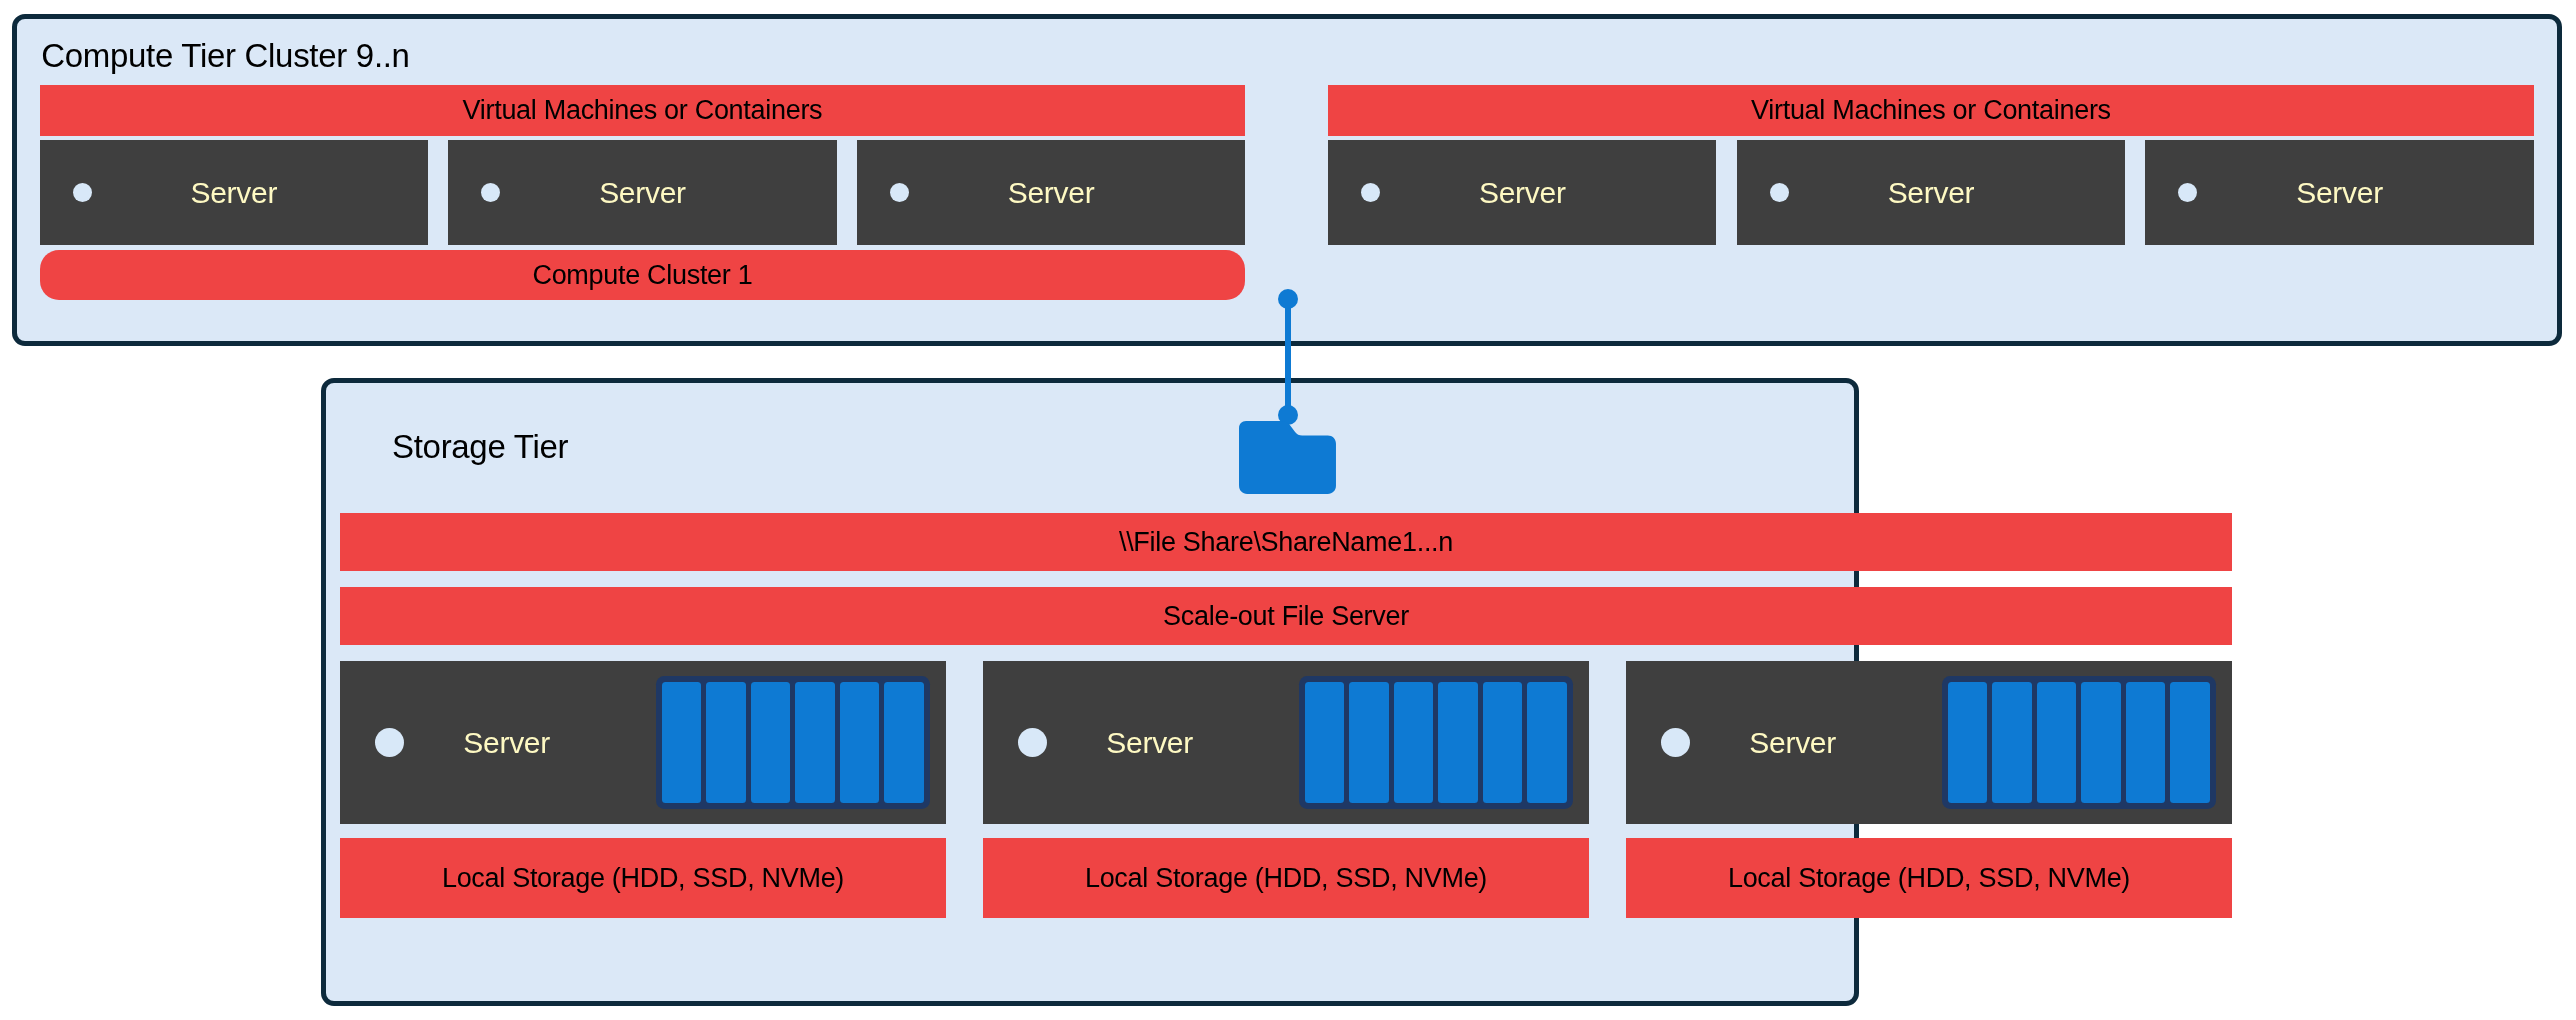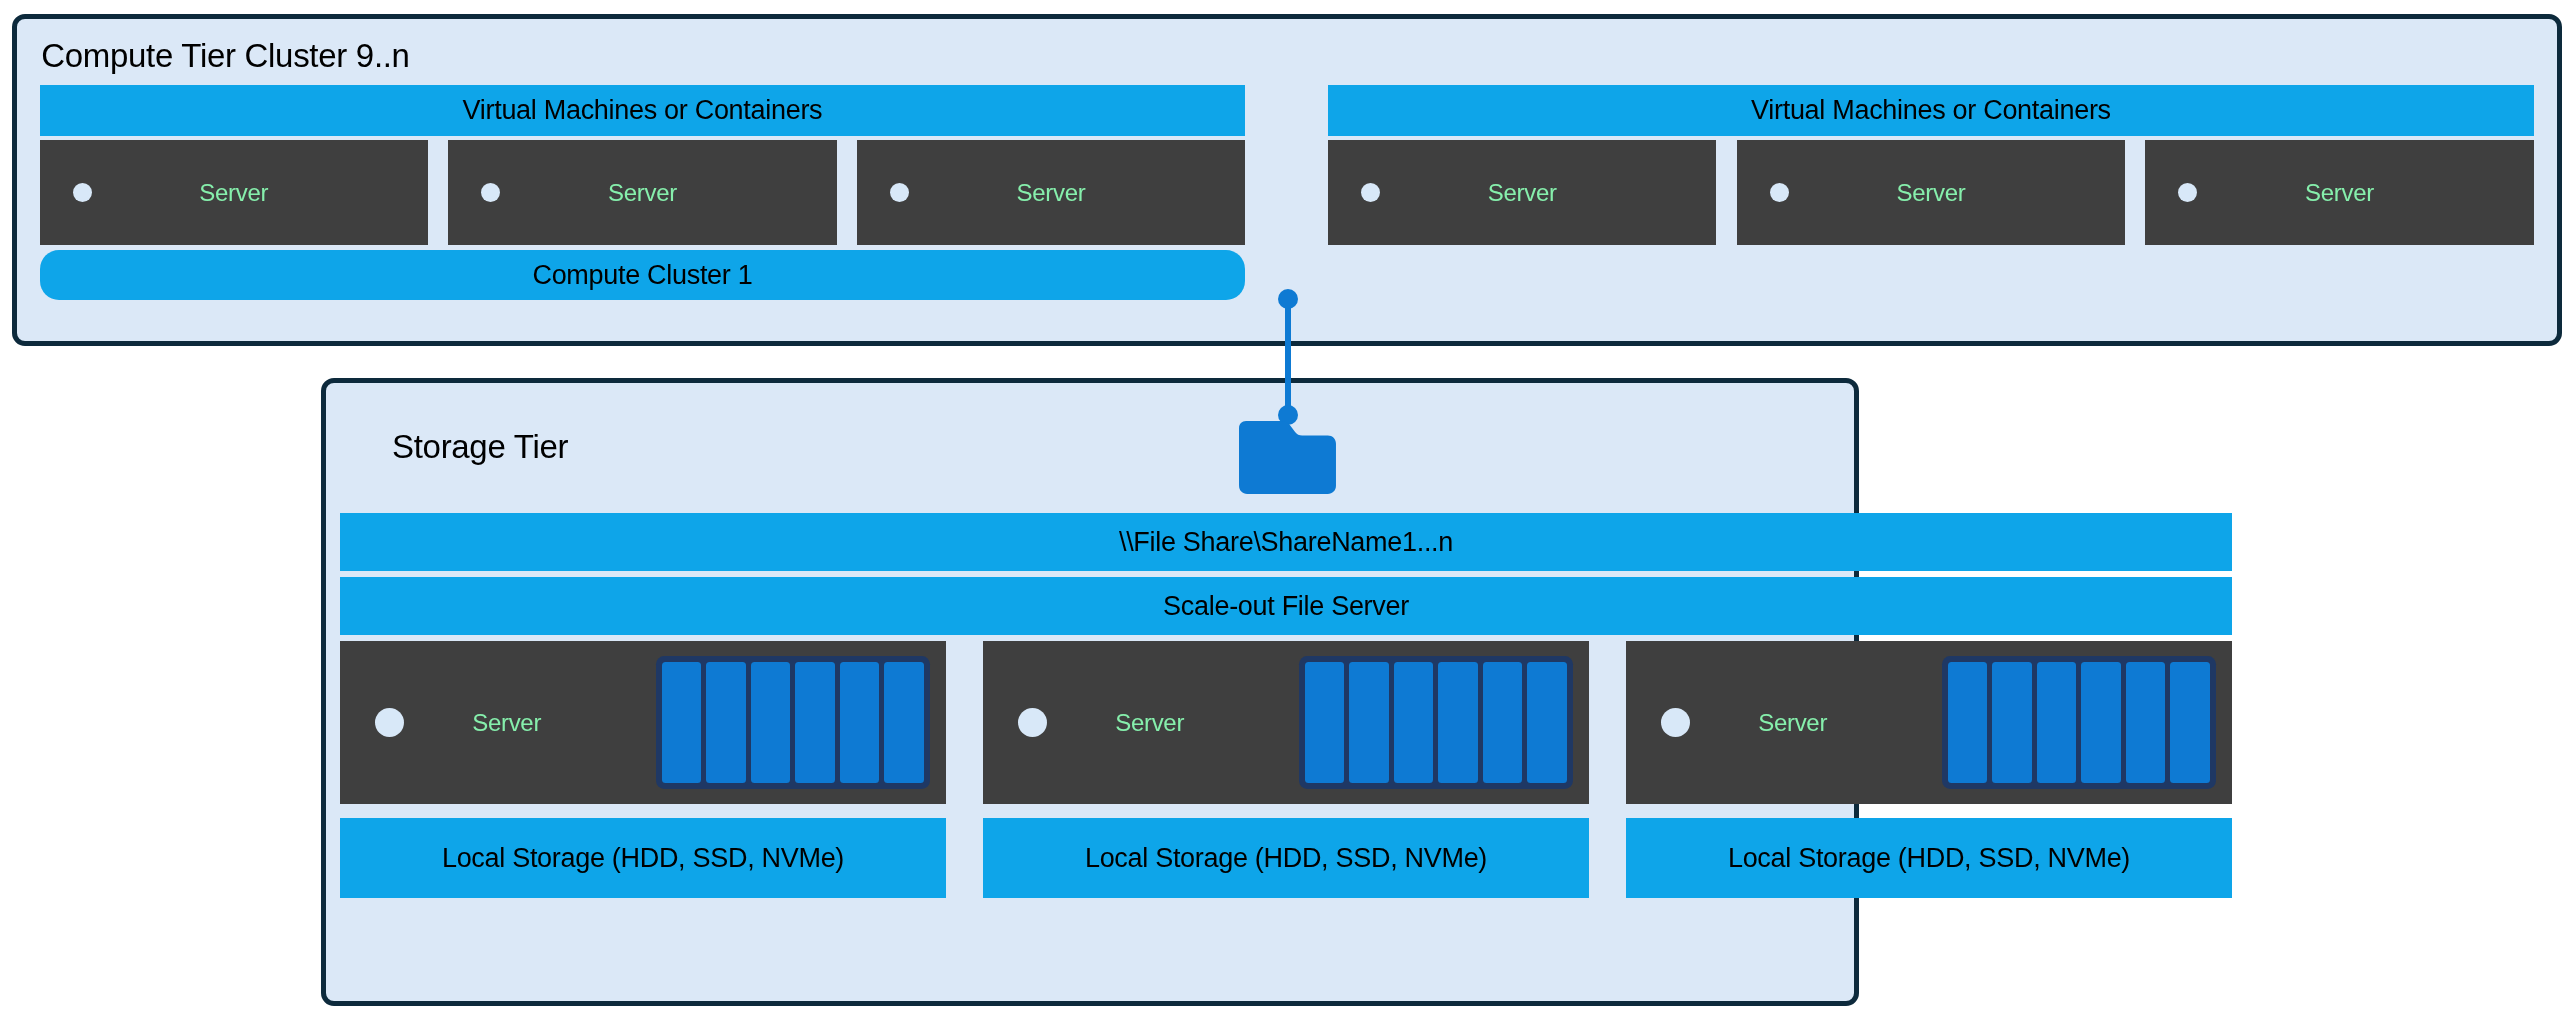--- a/index.html
+++ b/index.html
@@ -12,44 +12,44 @@
   .compute-box { left:11.7px; top:14px; width:2550px; height:332px; }
   .storage-box { left:321px; top:378px; width:1538px; height:628px; }
 
   .tier-title { font-size:33px; line-height:38px; letter-spacing:-0.3px; color:#000; }
   .compute-title { margin:17.5px 0 10px 24.5px; }
   .storage-title { margin:45px 0 0 66px; }
 
   
   .clusters-row { display:flex; gap:83px; padding:0 23px; }
   .cluster { flex:1; display:flex; flex-direction:column; }
-  .bar { background:#0ea5e9; display:flex; align-items:center; justify-content:center;
+  .bar { background:#ef4444; display:flex; align-items:center; justify-content:center;
          font-size:27px; letter-spacing:-0.3px; }
   .vm-bar { height:51px; }
   .cluster-footer { height:50px; margin-top:5.2px;border-radius:19px; }
   .servers-row { display:flex; gap:20.4px; margin-top:4.7px; height:105px; }
   .server { flex:1; position:relative; background:#3F3F3F; display:flex;
             align-items:center; justify-content:center; }
-  .server-label { color:#86efac; font-size:24px; letter-spacing:-0.3px; }
+  .server-label { color:#fef9c3; font-size:30px; letter-spacing:-0.3px; }
   .power-dot { position:absolute; border-radius:50%; background:#D8E8F8; }
   .power-dot.small { left:33px; top:50%; width:19px; height:19px; margin-top:-10px; }
   .power-dot.big { left:35px; top:50%; width:29px; height:29px; margin-top:-14.6px; }
 
   
   .connector-line { position:absolute; left:1285px; top:299px; width:6.4px; height:117px;
                     background:#0E7AD3; z-index:5; }
   .connector-dot { position:absolute; width:20px; height:20px; border-radius:50%;
                    background:#0E7AD3; z-index:6; }
   .dot-top { left:1278px; top:289px; }
   .dot-bottom { left:1278px; top:405px; }
   .folder-wrap { position:absolute; left:1239px; top:421px; width:97px; height:73px; z-index:6; }
 
   
   .layer-bars { width:1892px; margin:47px 0 0 14px; }
-  .layer-bar { height:58px; margin-bottom:6px; }
+  .layer-bar { height:58px; margin-bottom:16px; }
   .nodes-row { display:flex; gap:37px; width:1892px; margin:1.7px 0 0 14px; }
   .node { flex:1; display:flex; flex-direction:column; }
   .snode { position:relative; height:163px; background:#3F3F3F; }
   .snode-left { position:absolute; left:0; top:0; bottom:0; width:55%;
                 display:flex; align-items:center; justify-content:center; }
   .disk-array { position:absolute; right:16.3px; top:15px; bottom:15px; width:274px;
                 background:#1F3864; border-radius:8.2px; padding:5.8px;
                 display:flex; gap:4.7px; }
   .disk { flex:1; background:#0E7AD3; border-radius:3.5px; }
   .local-bar { height:80px; margin-top:14px; }

